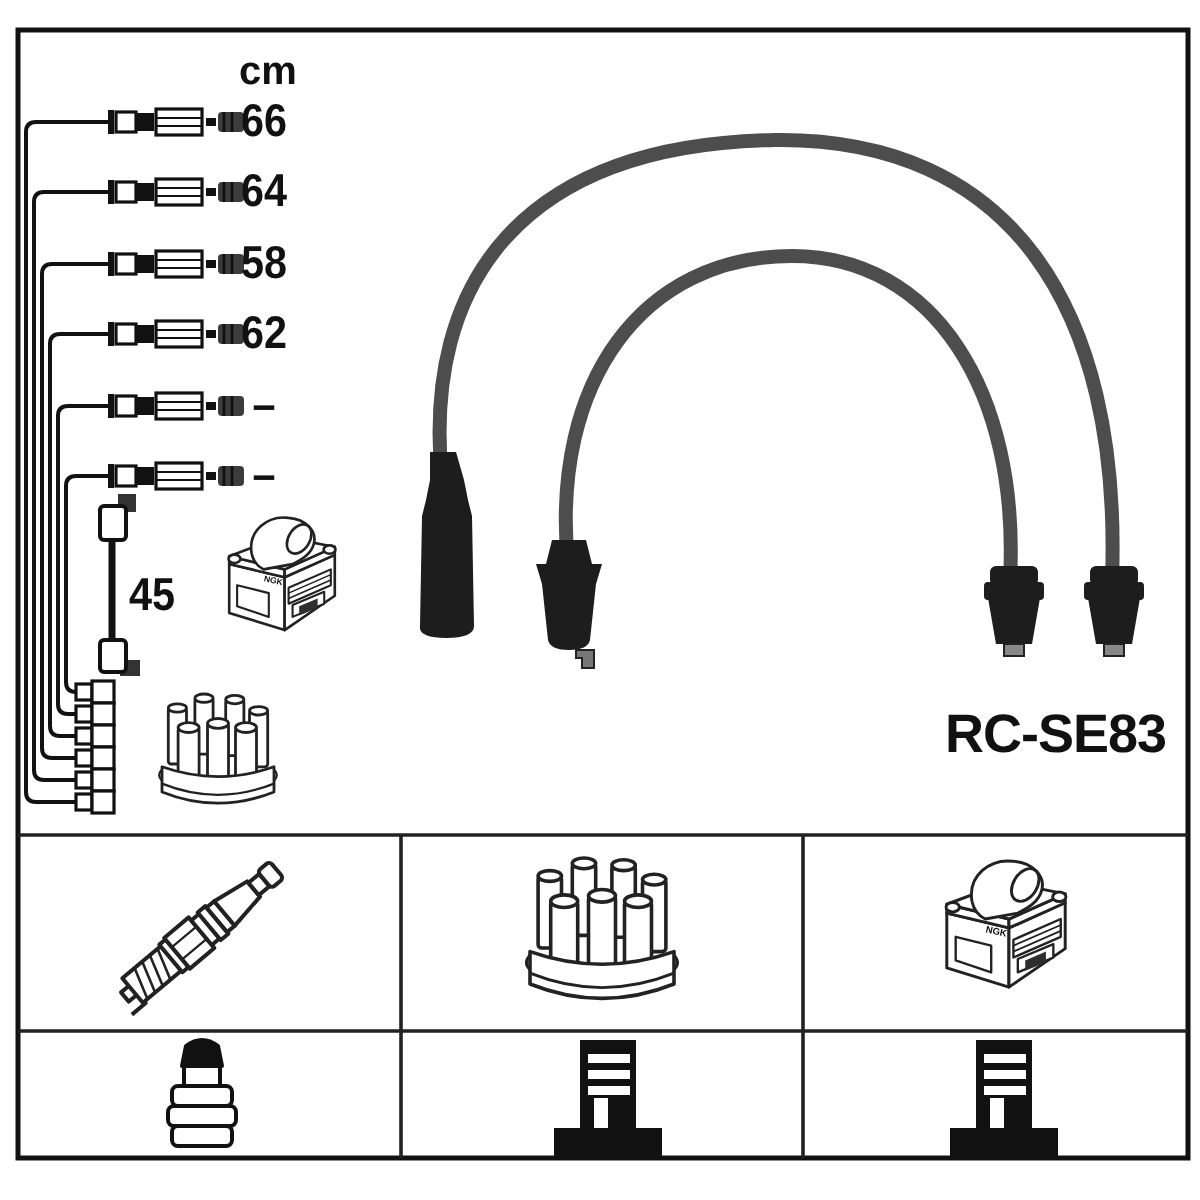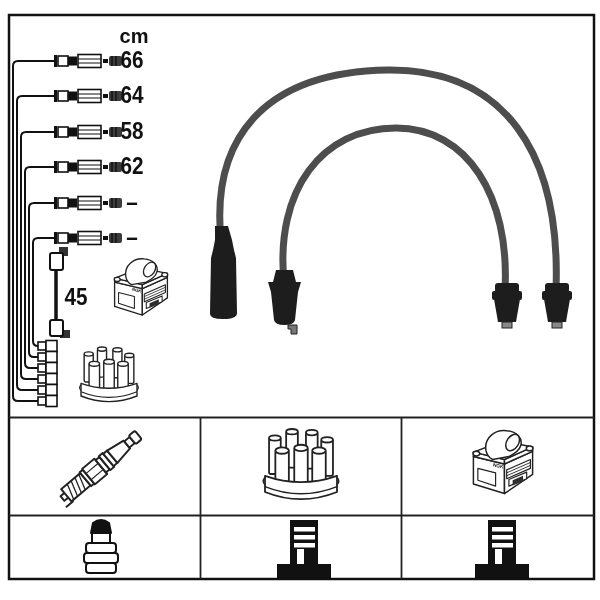--- a/index.html
+++ b/index.html
@@ -267,13 +267,14 @@
   </svg>
 
   <div class="txt unit">cm</div>
   <div class="txt len len-0">66</div>
   <div class="txt len len-1">64</div>
   <div class="txt len len-2">58</div>
   <div class="txt len len-3">62</div>
   <div class="txt len len-4">–</div>
   <div class="txt len len-5">–</div>
   <div class="txt len45">45</div>
+  <div class="txt model">RC-SE83</div>
 </div>
 
 </body></html>

